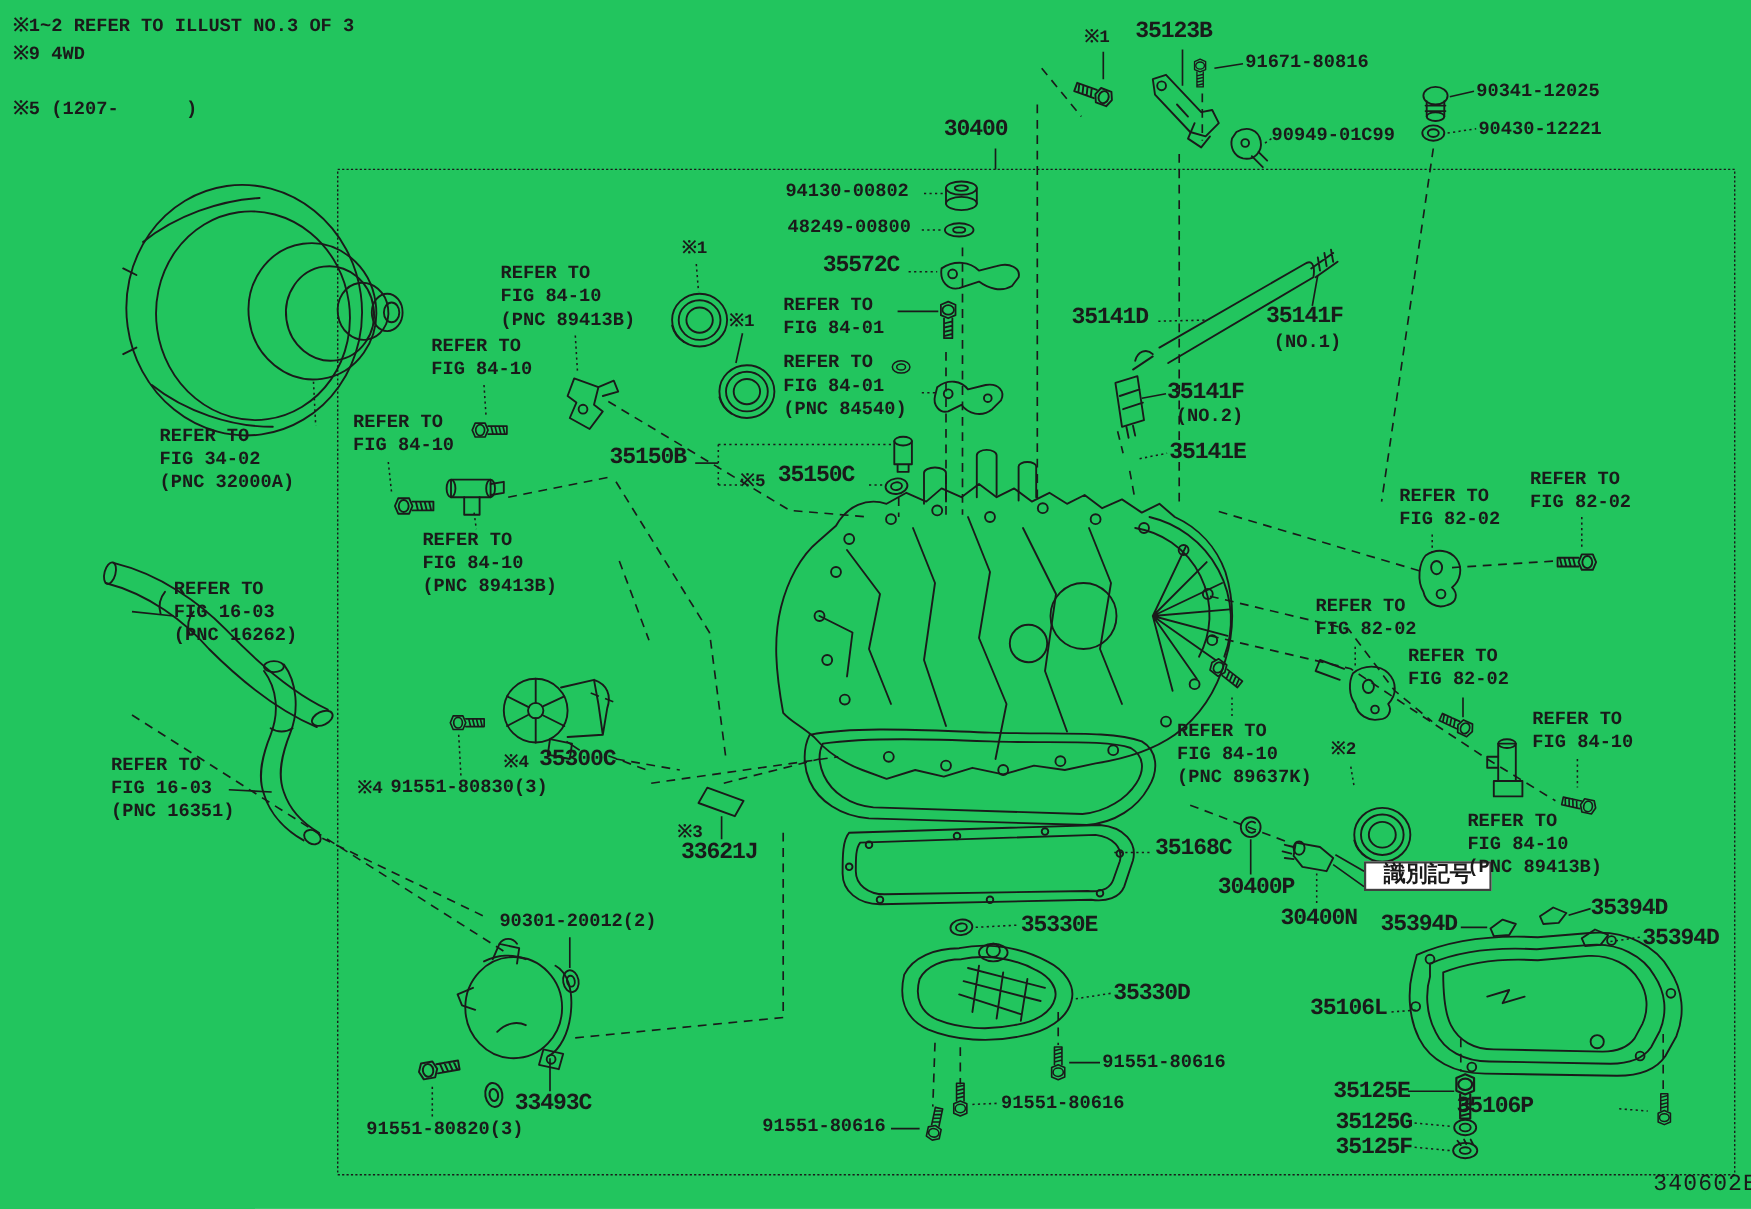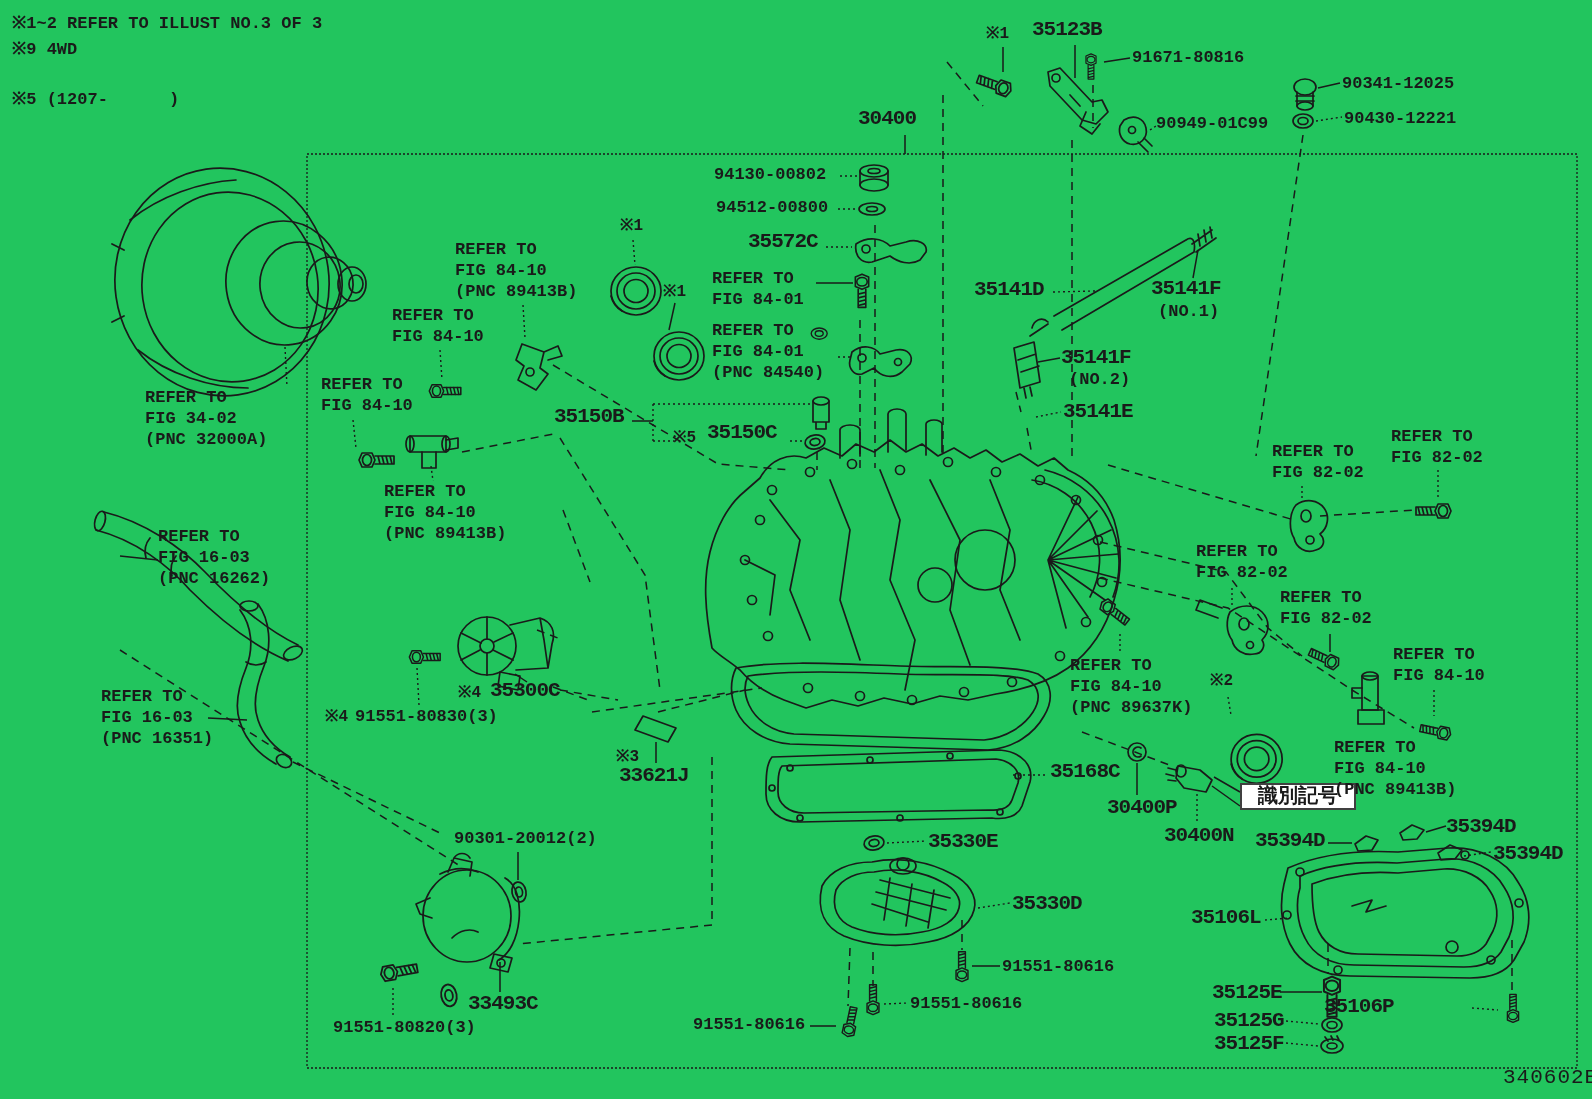--- a/index.html
+++ b/index.html
@@ -331,21 +331,21 @@
 <div class="note" style="left:12px;top:86px">※5 (1207-      )</div>
 
 <div class="lab big" style="left:1032px;top:18px">35123B</div>
 <div class="lab sym" style="left:986px;top:24px">※1</div>
 <div class="lab num" style="left:1132px;top:47px">91671-80816</div>
 <div class="lab num" style="left:1342px;top:73px">90341-12025</div>
 <div class="lab num" style="left:1344px;top:108px">90430-12221</div>
 <div class="lab num" style="left:1156px;top:113px">90949-01C99</div>
 <div class="lab big" style="left:858px;top:107px">30400</div>
 <div class="lab num" style="left:714px;top:164px">94130-00802</div>
-<div class="lab num" style="left:716px;top:197px">94512-00800</div>
+<div class="lab num" style="left:716px;top:197px">48249-00800</div>
 <div class="lab big" style="left:748px;top:230px">35572C</div>
 <div class="lab ref" style="left:712px;top:268px">REFER TO
 FIG 84-01</div>
 <div class="lab ref" style="left:712px;top:320px">REFER TO
 FIG 84-01
 (PNC 84540)</div>
 <div class="lab sym" style="left:620px;top:216px">※1</div>
 <div class="lab sym" style="left:663px;top:282px">※1</div>
 <div class="lab ref" style="left:455px;top:239px">REFER TO
 FIG 84-10

